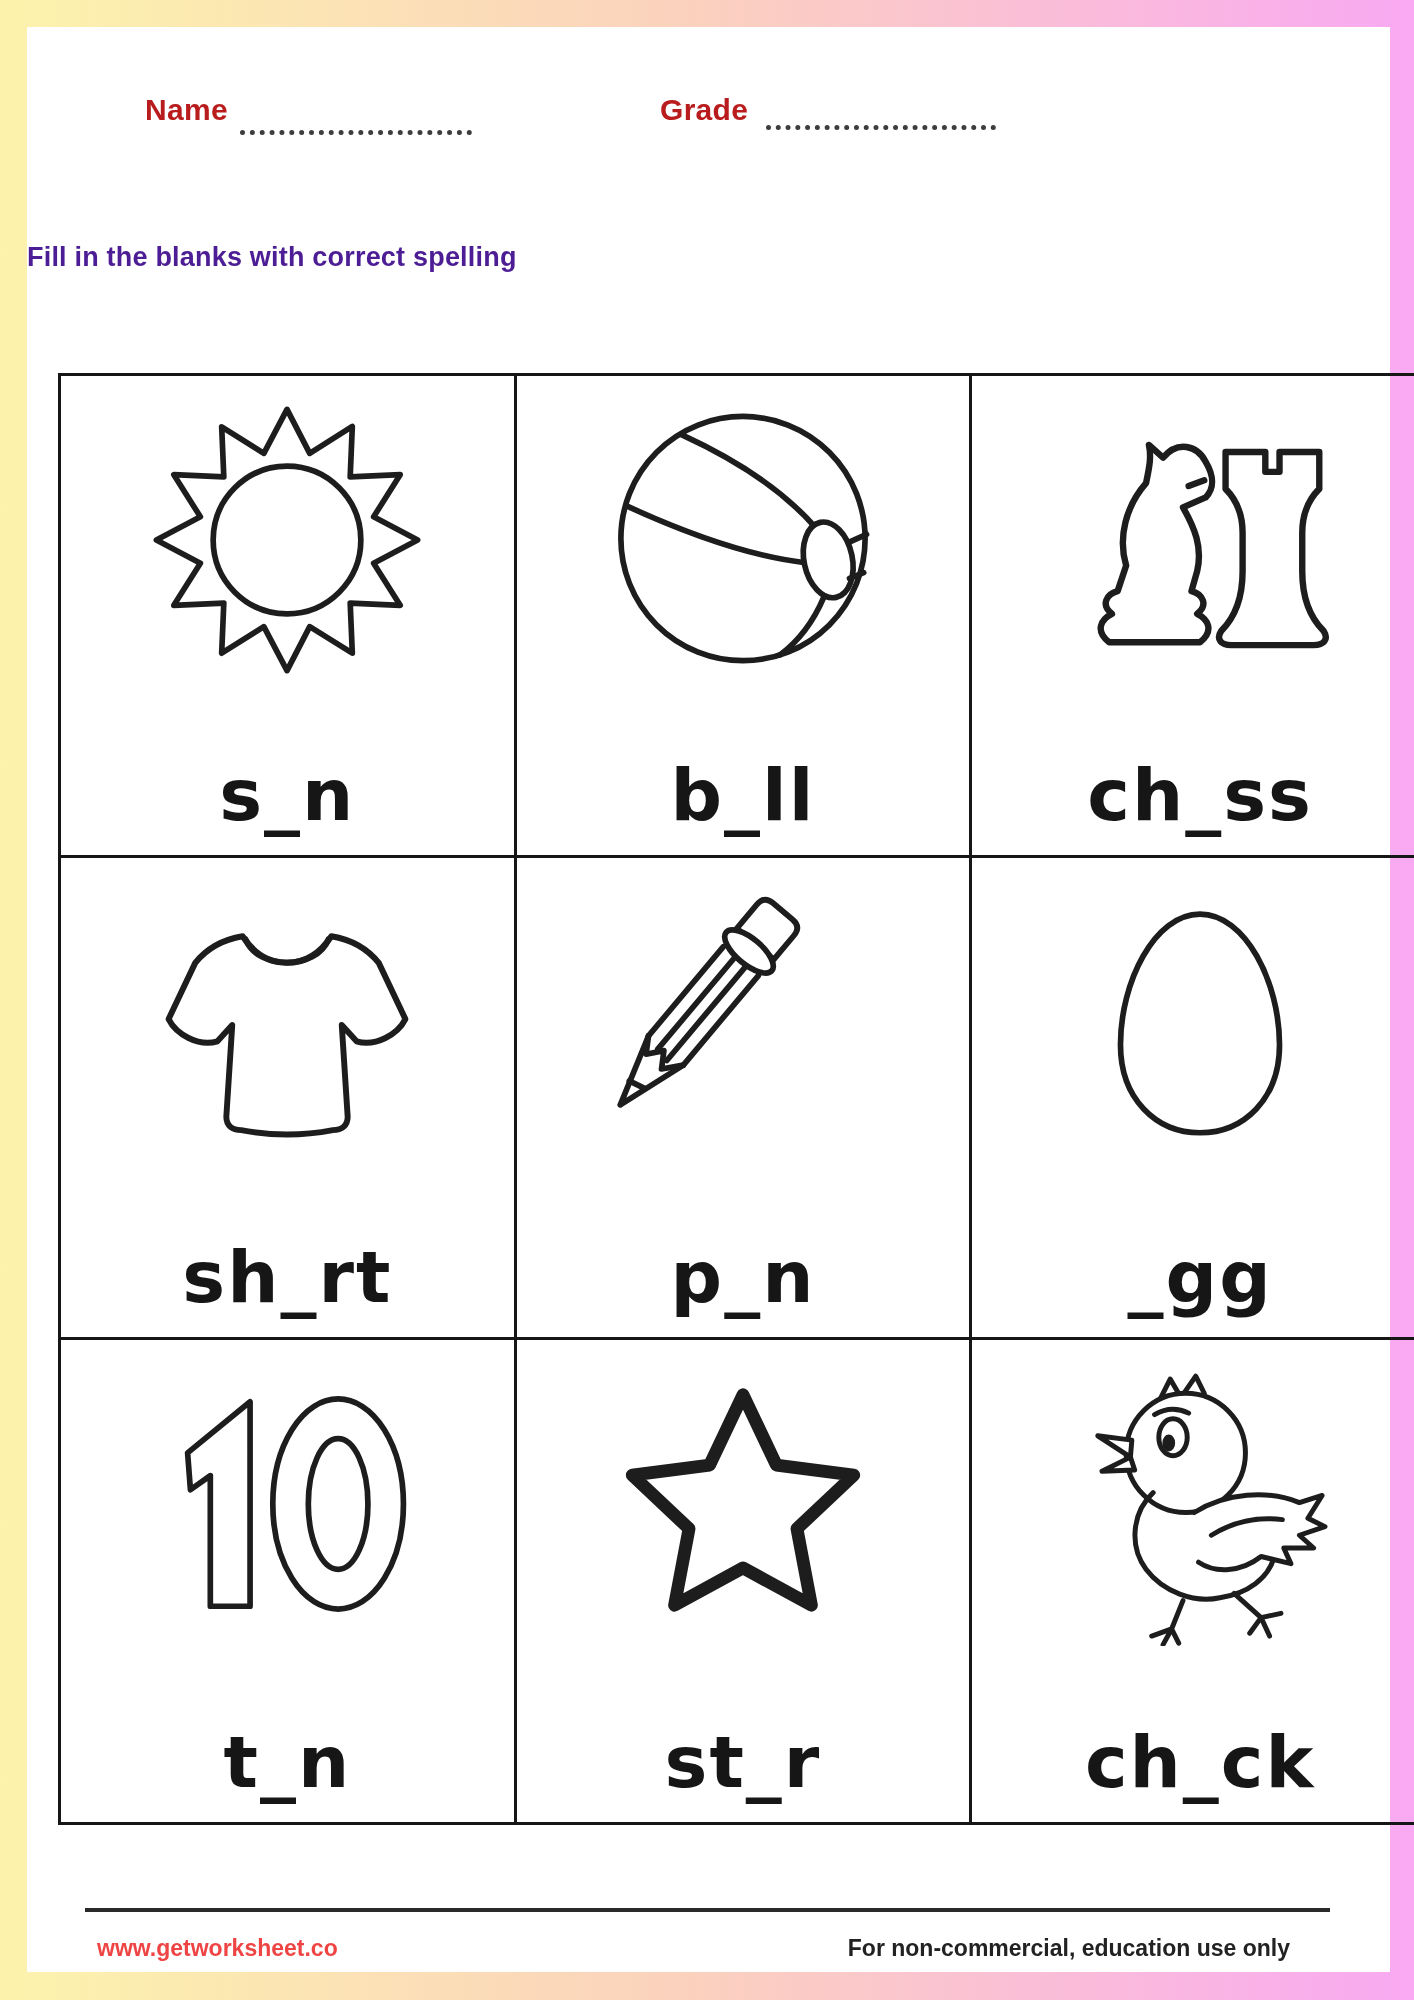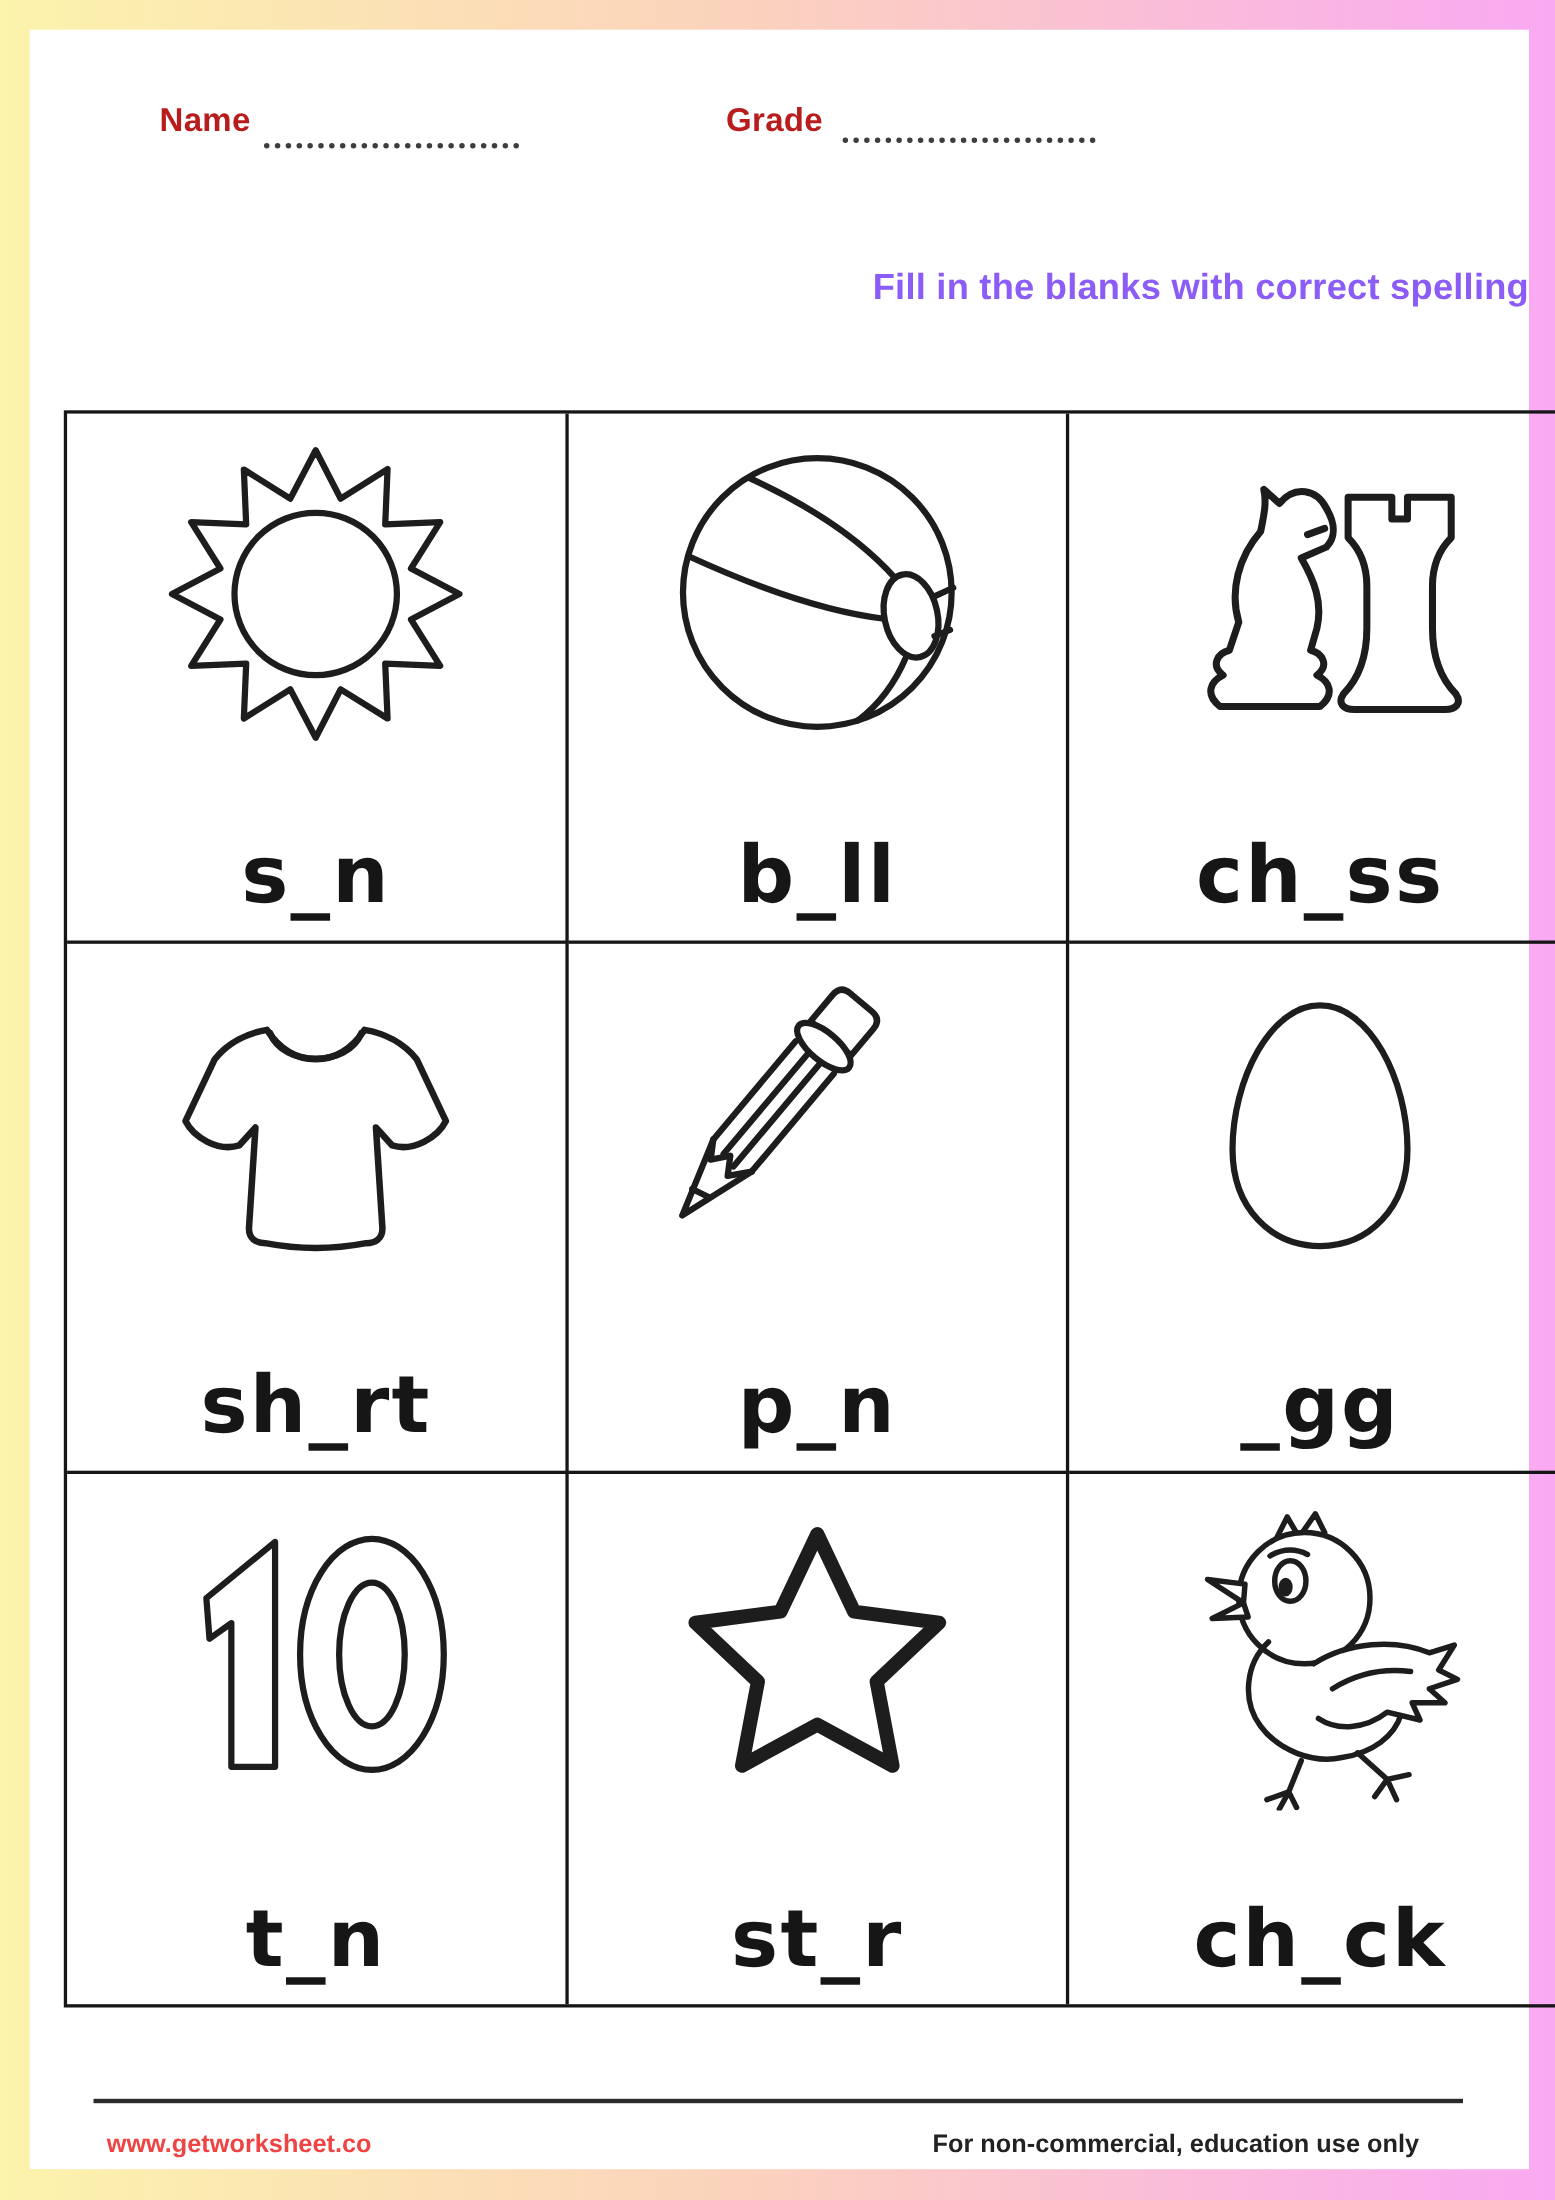--- a/index.html
+++ b/index.html
@@ -12,22 +12,22 @@
     position:absolute;left:27px;top:27px;right:24px;bottom:28px;
     background:#ffffff;
   }
   .field-label{
     position:absolute;font-size:30px;font-weight:bold;color:#b91c1c;letter-spacing:.3px;
   }
   .dotline{
     position:absolute;height:6px;border-bottom:5px dotted #3d3d3d;
   }
   .title{
-    position:absolute;top:215px;left:0;width:100%;text-align:right;
-    font-size:33px;font-weight:bold;color:#8b5cf6;letter-spacing:.2px;margin:0;
+    position:absolute;top:215px;left:0;width:100%;text-align:left;
+    font-size:27px;font-weight:bold;color:#4c1d95;letter-spacing:.2px;margin:0;
   }
   .grid{
     position:absolute;left:31px;top:346px;width:1373px;height:1452px;
     border:3px solid #161616;box-sizing:border-box;
     display:grid;grid-template-columns:1fr 1fr 1fr;grid-template-rows:1fr 1fr 1fr;
   }
   .cell{
     border-right:3px solid #161616;border-bottom:3px solid #161616;
     display:flex;flex-direction:column;align-items:center;box-sizing:border-box;
   }

